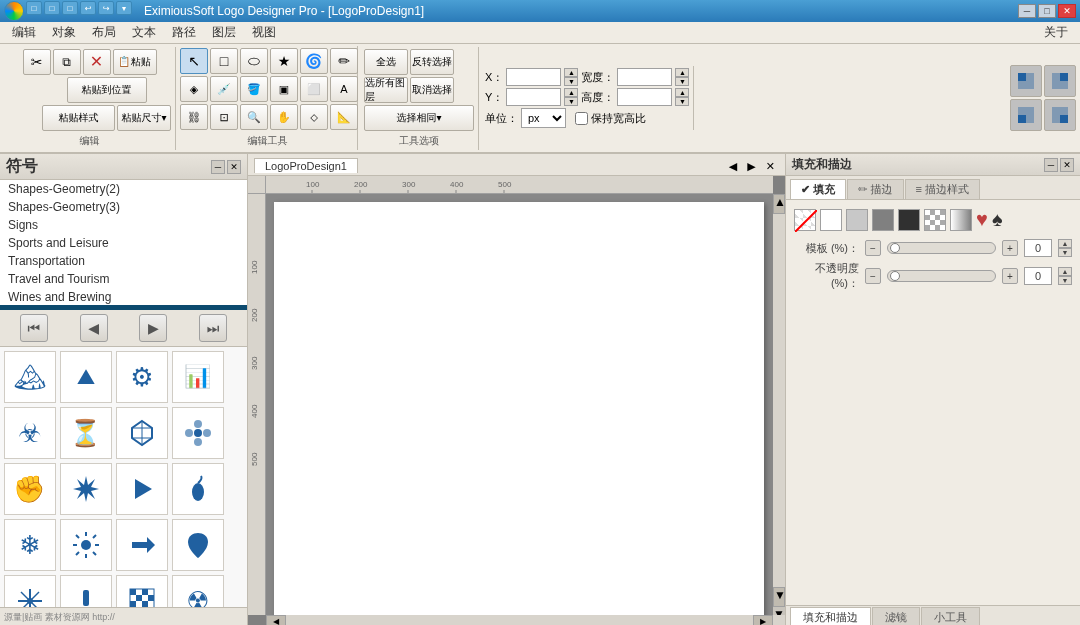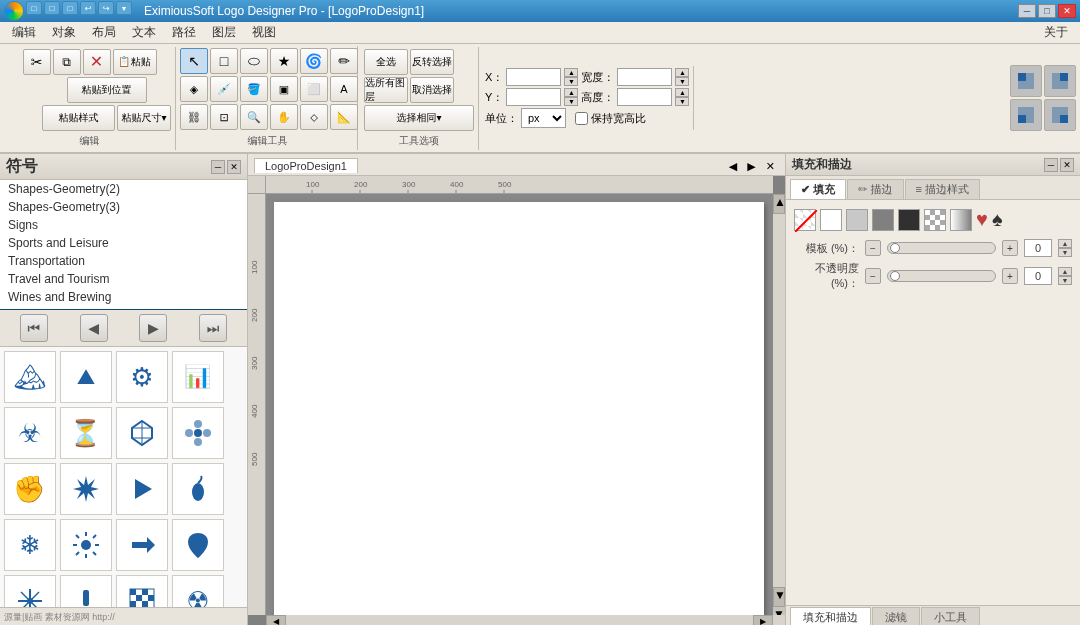--- a/index.html
+++ b/index.html
@@ -280,21 +280,21 @@
 
   <div class="left-panel">
     <div class="panel-header">
       <span class="panel-title">符号</span>
       <div class="panel-controls">
         <div class="panel-ctrl-btn">─</div>
         <div class="panel-ctrl-btn">✕</div>
       </div>
     </div>
 
-    <div style="flex:0 0 130px;overflow-y:auto;background:white;border-bottom:1px solid #0c4a6e;position:relative;">
+    <div style="flex:0 0 130px;overflow-y:auto;background:white;border-bottom:5px solid #0c4a6e;position:relative;">
       <div class="symbol-list-item">Shapes-Geometry(2)</div>
       <div class="symbol-list-item">Shapes-Geometry(3)</div>
       <div class="symbol-list-item">Signs</div>
       <div class="symbol-list-item">Sports and Leisure</div>
       <div class="symbol-list-item">Transportation</div>
       <div class="symbol-list-item">Travel and Tourism</div>
       <div class="symbol-list-item">Wines and Brewing</div>
     </div>
 
     <div class="nav-controls">

